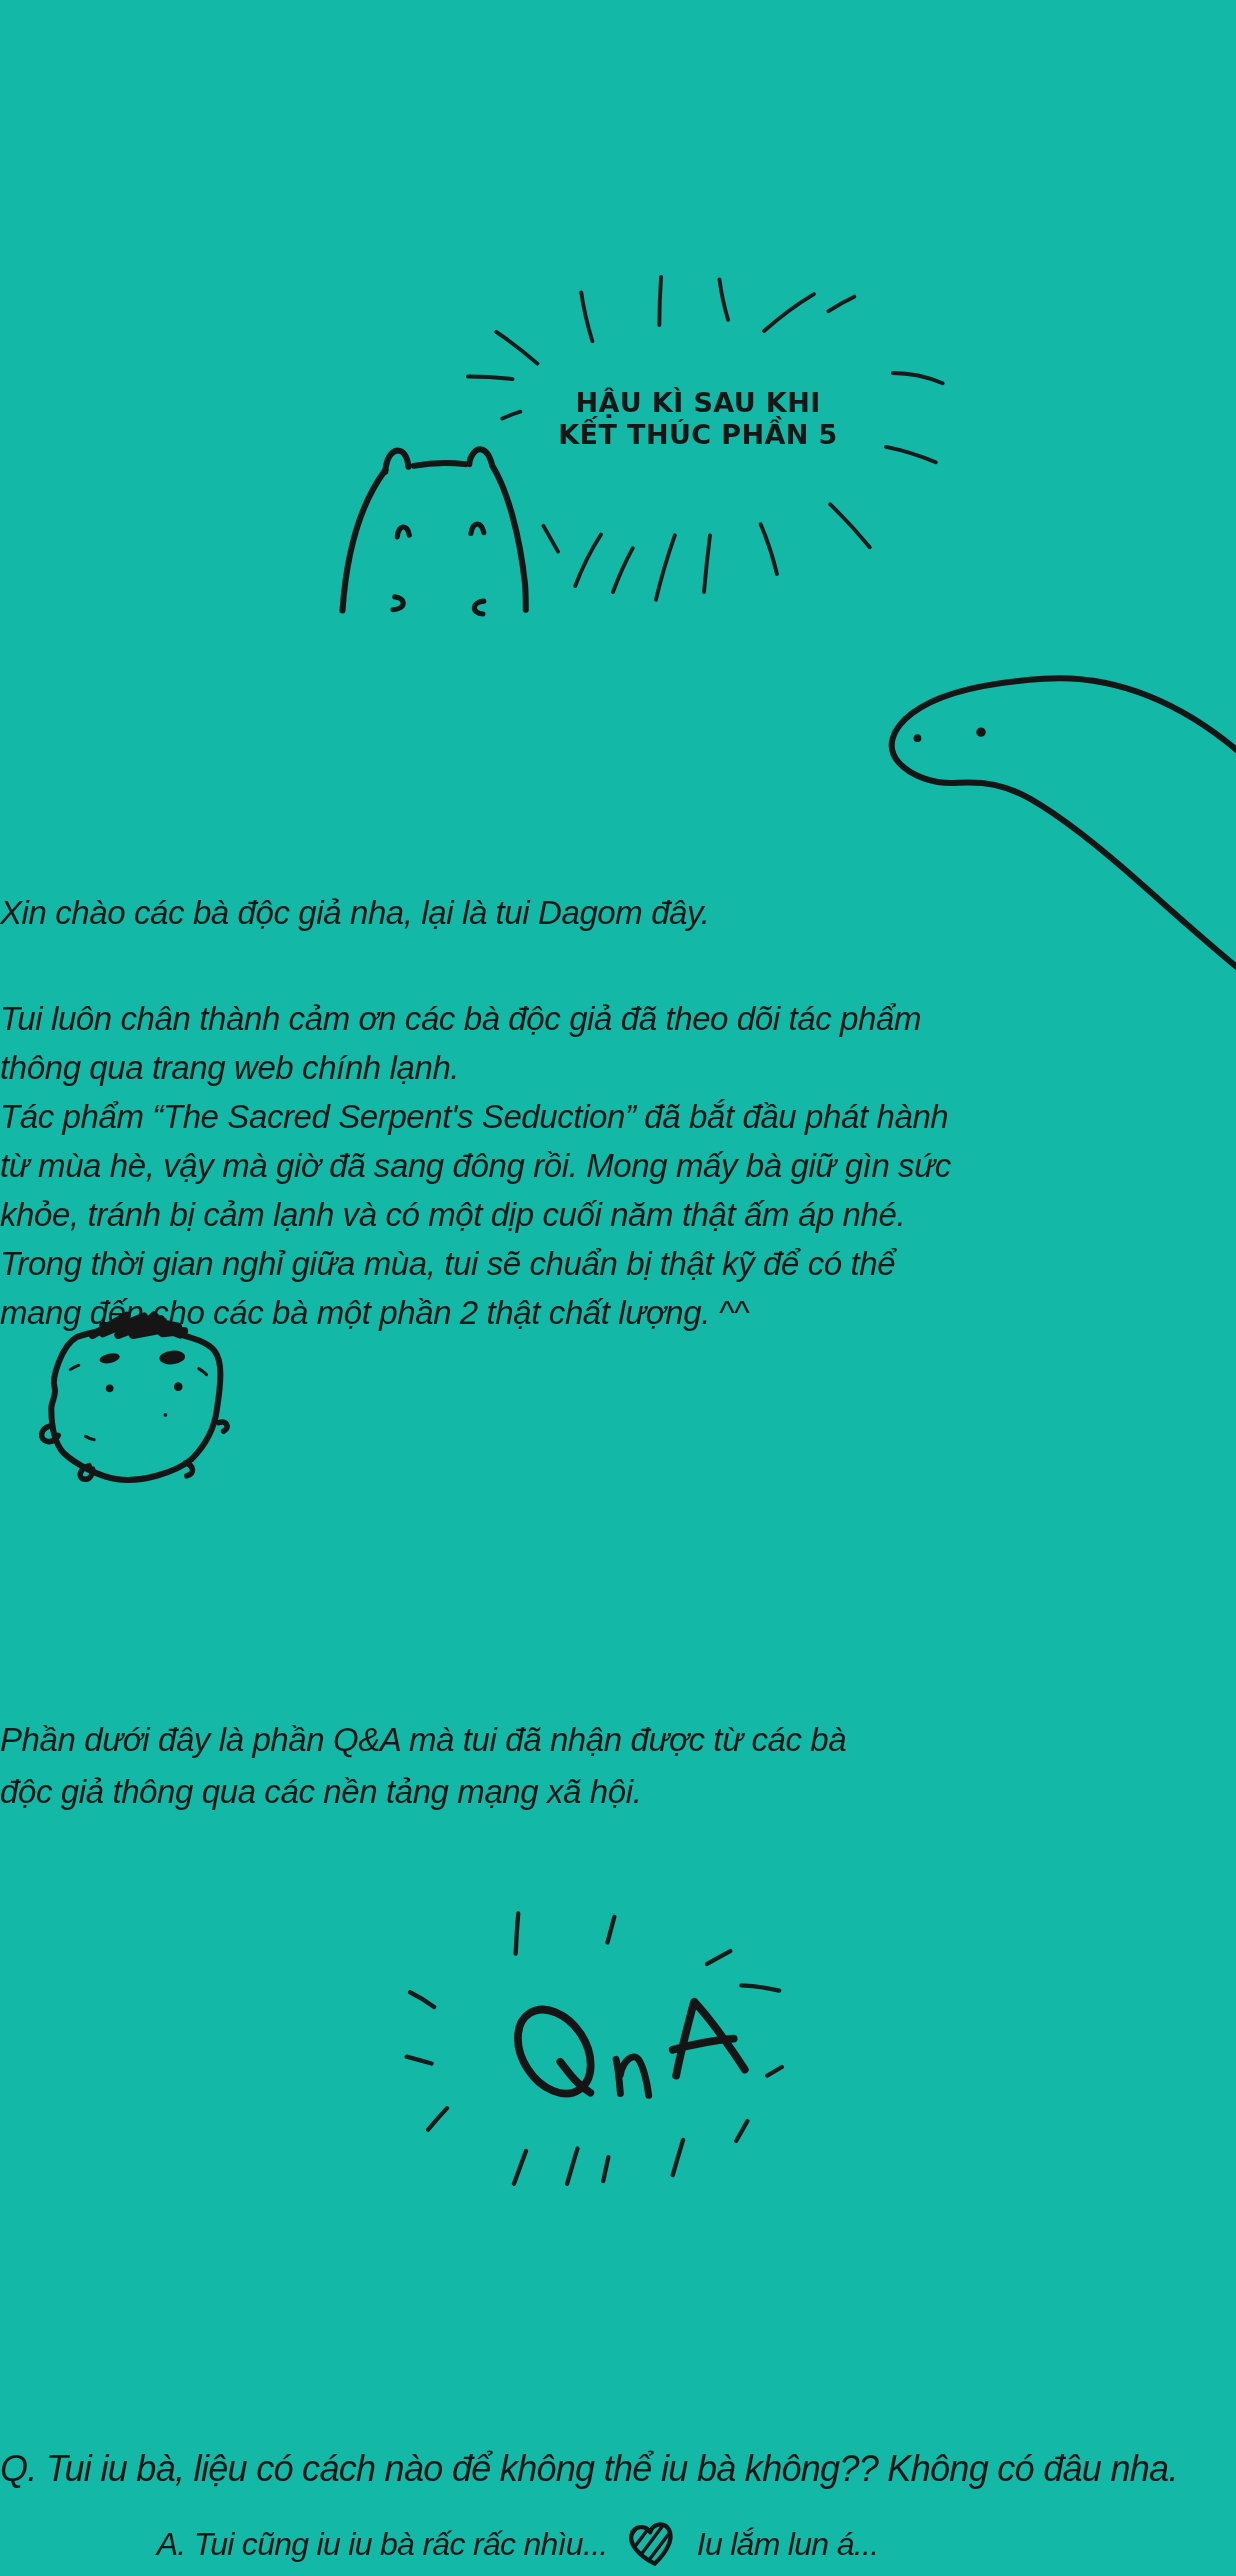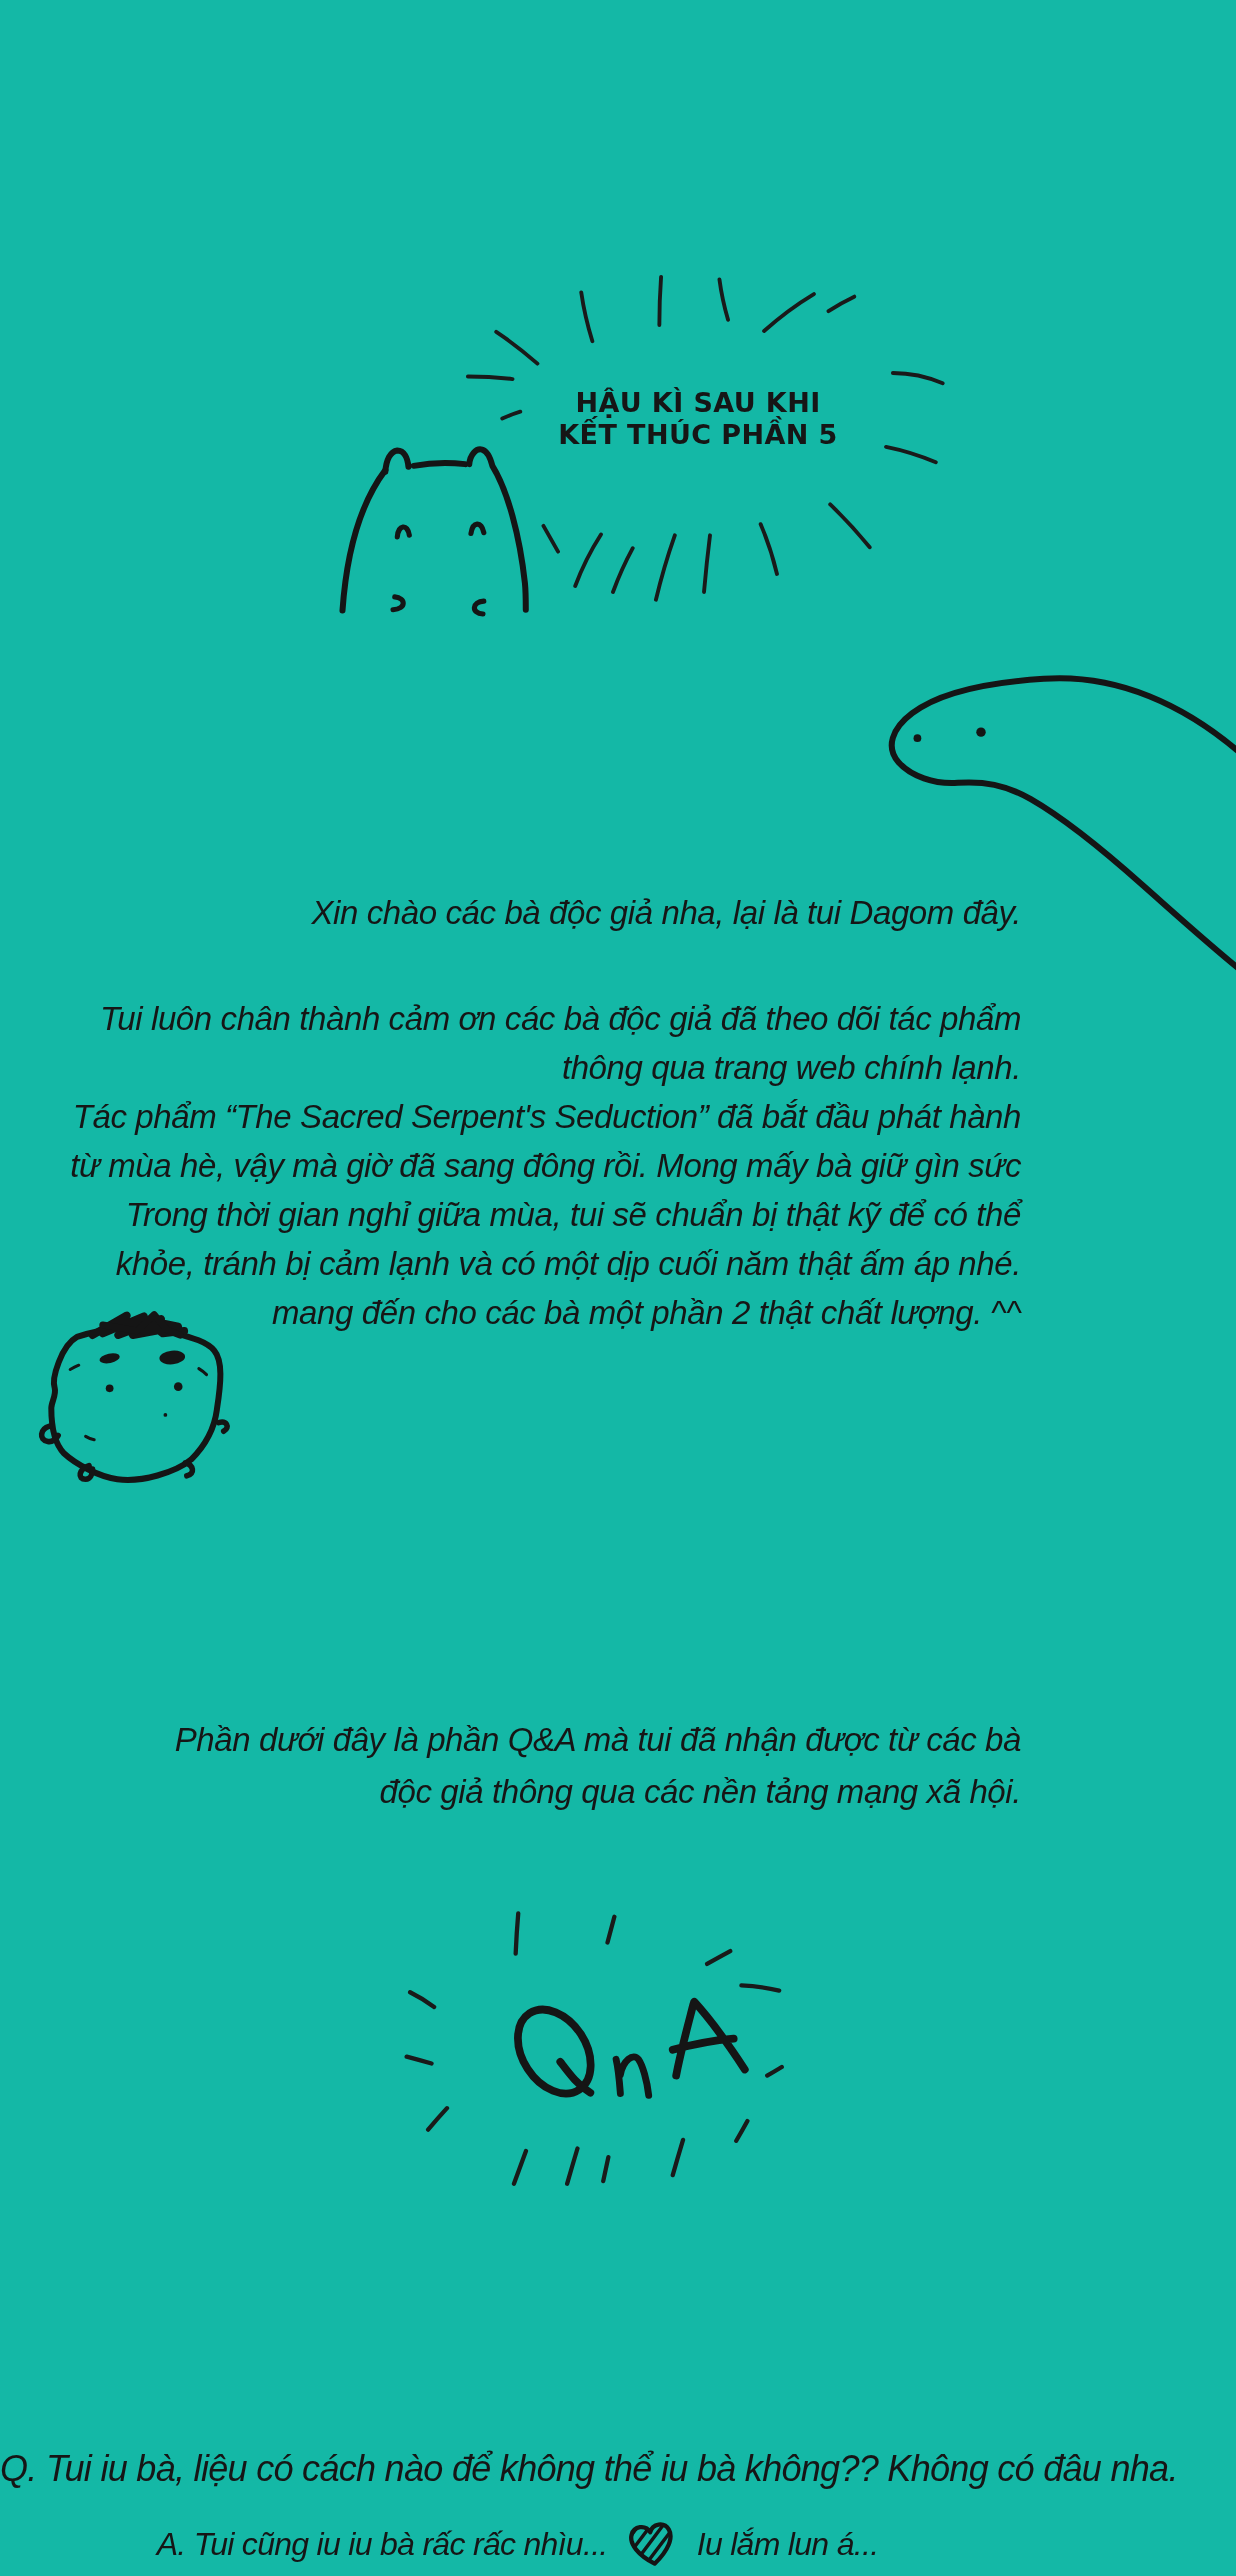--- a/index.html
+++ b/index.html
@@ -29,21 +29,21 @@
     font-weight: 700;
     font-size: 27px;
     line-height: 32px;
     letter-spacing: 0.4px;
     color: #161616;
   }
 
   
   .para {
     left: 0; width: 1021px;
-    text-align: right;
+    text-align: left;
     font-style: italic;
     font-size: 33px;
     letter-spacing: -0.4px;
     color: #161616;
   }
   .para .line { white-space: nowrap; }
   .greeting { top: 890px; line-height: 45px; font-size: 33px; }
   .main-block { top: 994px; line-height: 49px; }
   .qa-intro { top: 1714px; line-height: 52px; }
 
@@ -113,22 +113,22 @@
 
   <div class="abs para greeting">
     <div class="line">Xin chào các bà độc giả nha, lại là tui Dagom đây.</div>
   </div>
 
   <div class="abs para main-block">
     <div class="line">Tui luôn chân thành cảm ơn các bà độc giả đã theo dõi tác phẩm</div>
     <div class="line">thông qua trang web chính lạnh.</div>
     <div class="line">Tác phẩm “The Sacred Serpent's Seduction” đã bắt đầu phát hành</div>
     <div class="line">từ mùa hè, vậy mà giờ đã sang đông rồi. Mong mấy bà giữ gìn sức</div>
+    <div class="line">khỏe, tránh bị cảm lạnh và có một dịp cuối năm thật ấm áp nhé.</div>
     <div class="line">Trong thời gian nghỉ giữa mùa, tui sẽ chuẩn bị thật kỹ để có thể</div>
-    <div class="line">khỏe, tránh bị cảm lạnh và có một dịp cuối năm thật ấm áp nhé.</div>
     <div class="line">mang đến cho các bà một phần 2 thật chất lượng. ^^</div>
   </div>
 
   <svg class="abs doodle" style="left:17px; top:1292px;" width="223" height="215" viewBox="0 0 260 250">
     <path stroke="#151515" stroke-width="7" style="stroke-linecap:round; stroke-linejoin:round;" d="M 70 52 C 105 40, 150 38, 182 47 C 205 53, 222 58, 230 68 C 240 80, 238 105, 233 137 C 230 160, 218 180, 203 195 C 185 210, 145 222, 117 218 C 95 215, 68 200, 55 188 C 44 177, 40 155, 40 135 C 40 128, 46 120, 44 112 C 40 100, 52 62, 70 52 Z" fill="#bd967d"></path>
     <polyline stroke="#151515" stroke-width="9" points="88,50 128,27 100,48 148,28 118,50 168,31 135,50 188,40 150,32 170,48 195,45"></polyline>
     <polyline stroke="#151515" stroke-width="8" points="100,38 140,45 160,26 175,44 190,50"></polyline>
     <ellipse cx="108" cy="77" rx="12" ry="5.5" fill="#151515" transform="rotate(-12 108 77)"></ellipse>
     <ellipse cx="181" cy="76" rx="15" ry="8" fill="#151515" transform="rotate(-6 181 76)"></ellipse>
     <circle cx="108" cy="112" r="4.5" fill="#151515"></circle>

